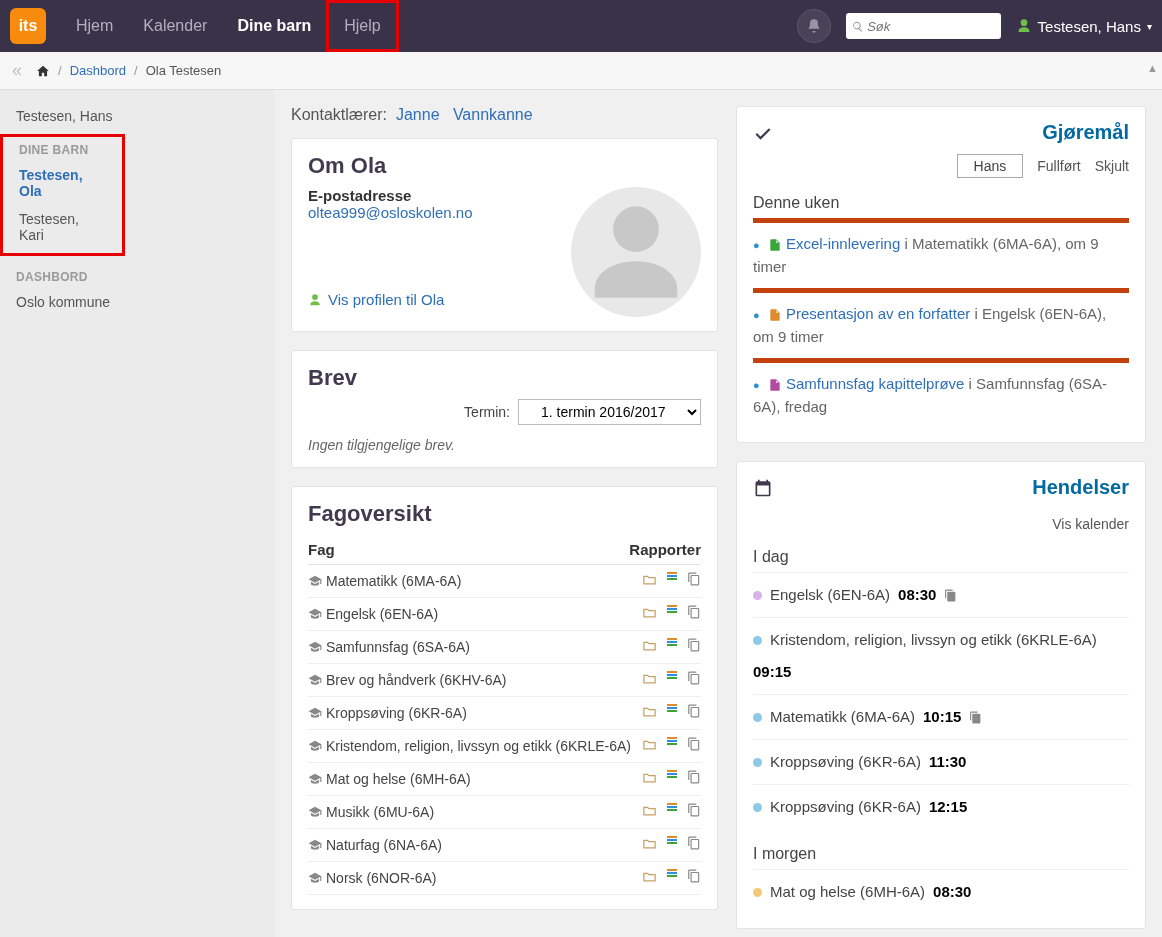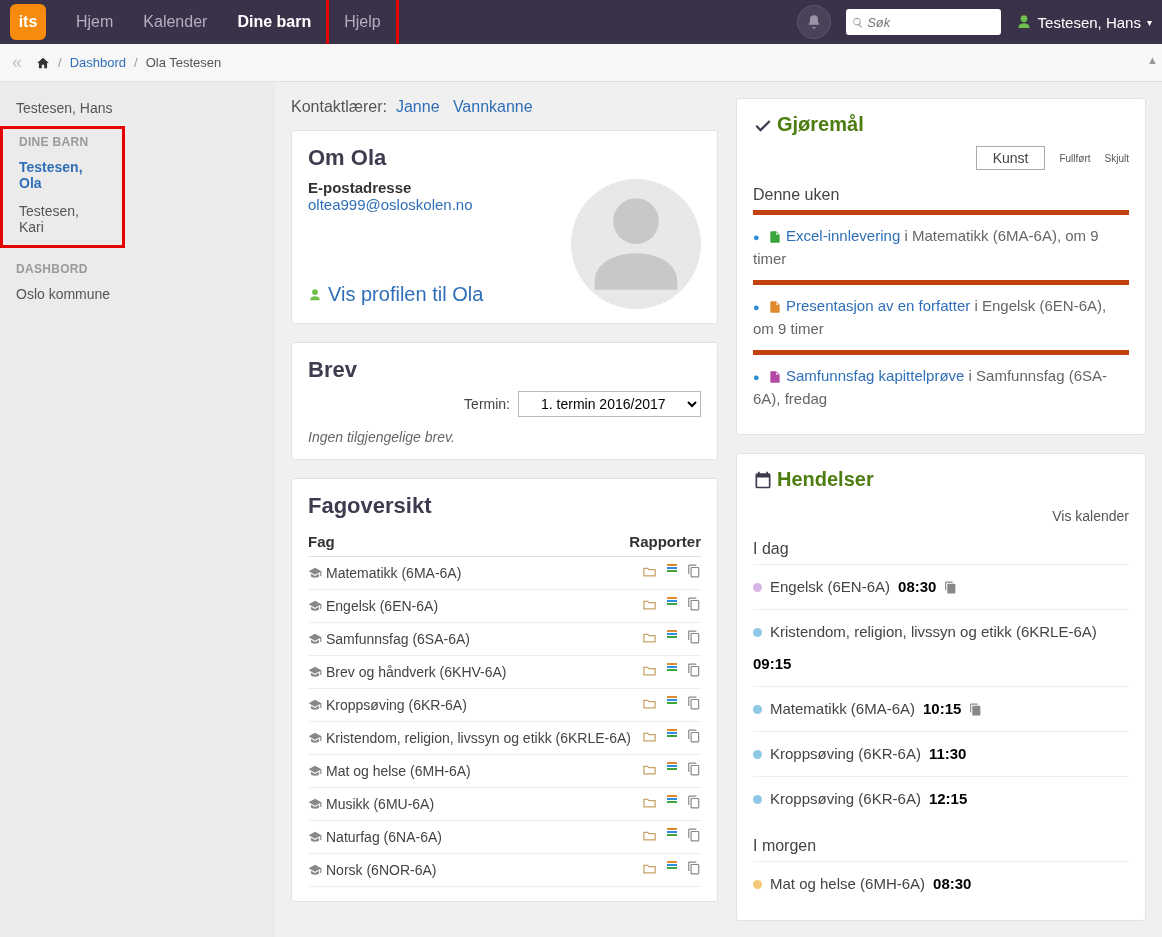--- a/index.html
+++ b/index.html
@@ -1,20 +1,20 @@
 <!DOCTYPE html>
 <html><head>
 <meta charset="utf-8">
 <style>
 * { margin: 0; padding: 0; box-sizing: border-box; }
 body { font-family: "Segoe UI", "Helvetica Neue", Arial, sans-serif; font-size: 14px; color: #333; background: #f0f0f0; }
 a { text-decoration: none; }
 
 
-.topnav { background: #3a3249; height: 44px; display: flex; align-items: center; padding: 0 10px; }
+.topnav { background: #3a3249; height: 52px; display: flex; align-items: center; padding: 0 10px; }
 .logo { background: #f78b0e; color: #fff; width: 36px; height: 36px; border-radius: 6px; display: flex; align-items: center; justify-content: center; font-weight: bold; font-size: 16px; margin-right: 15px; }
 .nav-links { display: flex; gap: 0; }
 .nav-link { color: #b4aec0; padding: 0 15px; height: 52px; display: flex; align-items: center; font-size: 16px; cursor: pointer; }
 .nav-link.active { color: #fff; font-weight: 600; }
 .nav-link.highlight-red { border: 3px solid #e60000; }
 .topnav-right { margin-left: auto; display: flex; align-items: center; gap: 15px; }
 .bell-btn { width: 34px; height: 34px; border-radius: 50%; background: #4a4258; border: 1px solid #5d5568; display: flex; align-items: center; justify-content: center; cursor: pointer; }
 .search-box { background: #fff; border-radius: 3px; height: 26px; width: 155px; display: flex; align-items: center; padding: 0 6px; }
 .search-box input { border: none; outline: none; font-size: 13px; width: 100%; font-style: italic; color: #888; }
 .user-menu { color: #fff; display: flex; align-items: center; gap: 6px; cursor: pointer; font-size: 15px; }
@@ -48,44 +48,44 @@
 .card { background: #fff; border: 1px solid #e3e3e3; border-radius: 3px; margin-bottom: 18px; }
 .card-pad { padding: 14px 16px; }
 .card-title { font-size: 22px; font-weight: 700; color: #403a4f; margin-bottom: 8px; }
 
 
 .om-ola { display: flex; gap: 16px; position: relative; }
 .om-ola-info { flex: 1; }
 .om-ola-info .label { font-weight: 700; color: #333; font-size: 15px; }
 .om-ola-info .email { color: #2f6fb8; font-size: 15px; }
 .avatar-circle { width: 130px; height: 130px; border-radius: 50%; background: #e8e8e8; display: flex; align-items: center; justify-content: center; overflow: hidden; }
-.profile-link { color: #2f6fb8; font-size: 20px; margin-top: 24px; display: block; }
+.profile-link { color: #2f6fb8; font-size: 15px; margin-top: 24px; display: block; }
 
 
 .brev-row { display: flex; align-items: center; gap: 8px; justify-content: flex-end; margin: 8px 0; }
 .brev-row label { color: #444; }
 .brev-select { border: 1px solid #bbb; padding: 3px 18px; font-size: 14px; background: #fff; }
 .no-letters { font-style: italic; color: #666; margin-top: 12px; }
 
 
 .subj-header { display: flex; justify-content: space-between; border-bottom: 1px solid #e0e0e0; padding: 6px 0; font-weight: 700; font-size: 15px; }
 .subj-row { display: flex; align-items: center; border-bottom: 1px solid #eee; padding: 7px 0; }
 .subj-name { flex: 1; display: flex; align-items: center; gap: 4px; color: #444; }
 .subj-icons { display: flex; gap: 10px; color: #888; }
 .subj-icons span { cursor: pointer; }
 .list-ico { display: inline-flex; flex-direction: column; gap: 1px; }
 .list-ico i { display: block; width: 10px; height: 2px; }
 .list-ico i:nth-child(1){background:#e08a2e;} .list-ico i:nth-child(2){background:#2e8ee0;} .list-ico i:nth-child(3){background:#3aa53a;}
 .grad-ico { color: #888; }
 
 
-.panel-title { font-size: 20px; font-weight: 700; color: #4d7c0f; display: flex; align-items: center; gap: 4px; }
+.panel-title { font-size: 20px; font-weight: 700; color: #0369a1; display: flex; align-items: center; gap: 20px; justify-content: space-between; }
 .tabs-row { display: flex; justify-content: flex-end; gap: 14px; margin-top: 10px; align-items: center; }
 .tab-btn { border: 1px solid #aaa; padding: 3px 16px; font-size: 14px; color: #444; background: #fff; cursor: pointer; }
-.tab-link { color: #555; font-size: 10px; cursor: pointer; }
+.tab-link { color: #555; font-size: 14px; cursor: pointer; }
 .sub-heading { font-size: 16px; color: #444; margin-top: 16px; margin-bottom: 6px; }
 .task-row { padding: 10px 0; border-top: 5px solid #c2410c; font-size: 15px; line-height: 1.5; }
 .task-row .bullet { color: #2b8fd6; font-size: 11px; vertical-align: middle; margin-right: 4px; }
 .task-row a { color: #2f6fb8; }
 .task-row .meta { color: #666; }
 
 
 .event-row { padding: 10px 0; border-top: 1px solid #eee; font-size: 15px; display: flex; align-items: center; gap: 8px; flex-wrap: wrap; line-height: 1.6; }
 .event-dot { width: 9px; height: 9px; border-radius: 50%; display: inline-block; }
 .event-name { color: #444; }
@@ -422,21 +422,21 @@
     <div class="col-right">
 
       <div class="card card-pad">
         <div class="panel-title">
           <svg viewBox="0 0 24 24" fill="#403a4f" style="width:20px;height:20px">
               <path d="M9 16.2l-4.2-4.2L3 13.8 9 20 21 8l-1.8-1.8z"></path>
             </svg>
           <span>Gjøremål</span>
         </div>
         <div class="tabs-row">
-          <button class="tab-btn">Kunst</button>
+          <button class="tab-btn">Hans</button>
           <span class="tab-link">Fullført</span>
           <span class="tab-link">Skjult</span>
         </div>
         <div class="sub-heading">Denne uken</div>
         <div id="task-rows">
             <div class="task-row"><span class="bullet">●</span> <svg viewBox="0 0 24 24" style="width:14px;height:14px;vertical-align:middle" fill="#3aa53a">
                 <path d="M14 2H6a2 2 0 00-2 2v16a2 2 0 002 2h12a2 2 0 002-2V8l-6-6zm0 2l4 4h-4V4z"></path>
               </svg> <a href="#">Excel-innlevering</a> <span class="meta">i Matematikk (6MA-6A), om 9 timer</span></div>
             <div class="task-row"><span class="bullet">●</span> <svg viewBox="0 0 24 24" style="width:14px;height:14px;vertical-align:middle" fill="#e08a2e">
                 <path d="M14 2H6a2 2 0 00-2 2v16a2 2 0 002 2h12a2 2 0 002-2V8l-6-6zm0 2l4 4h-4V4z"></path>

